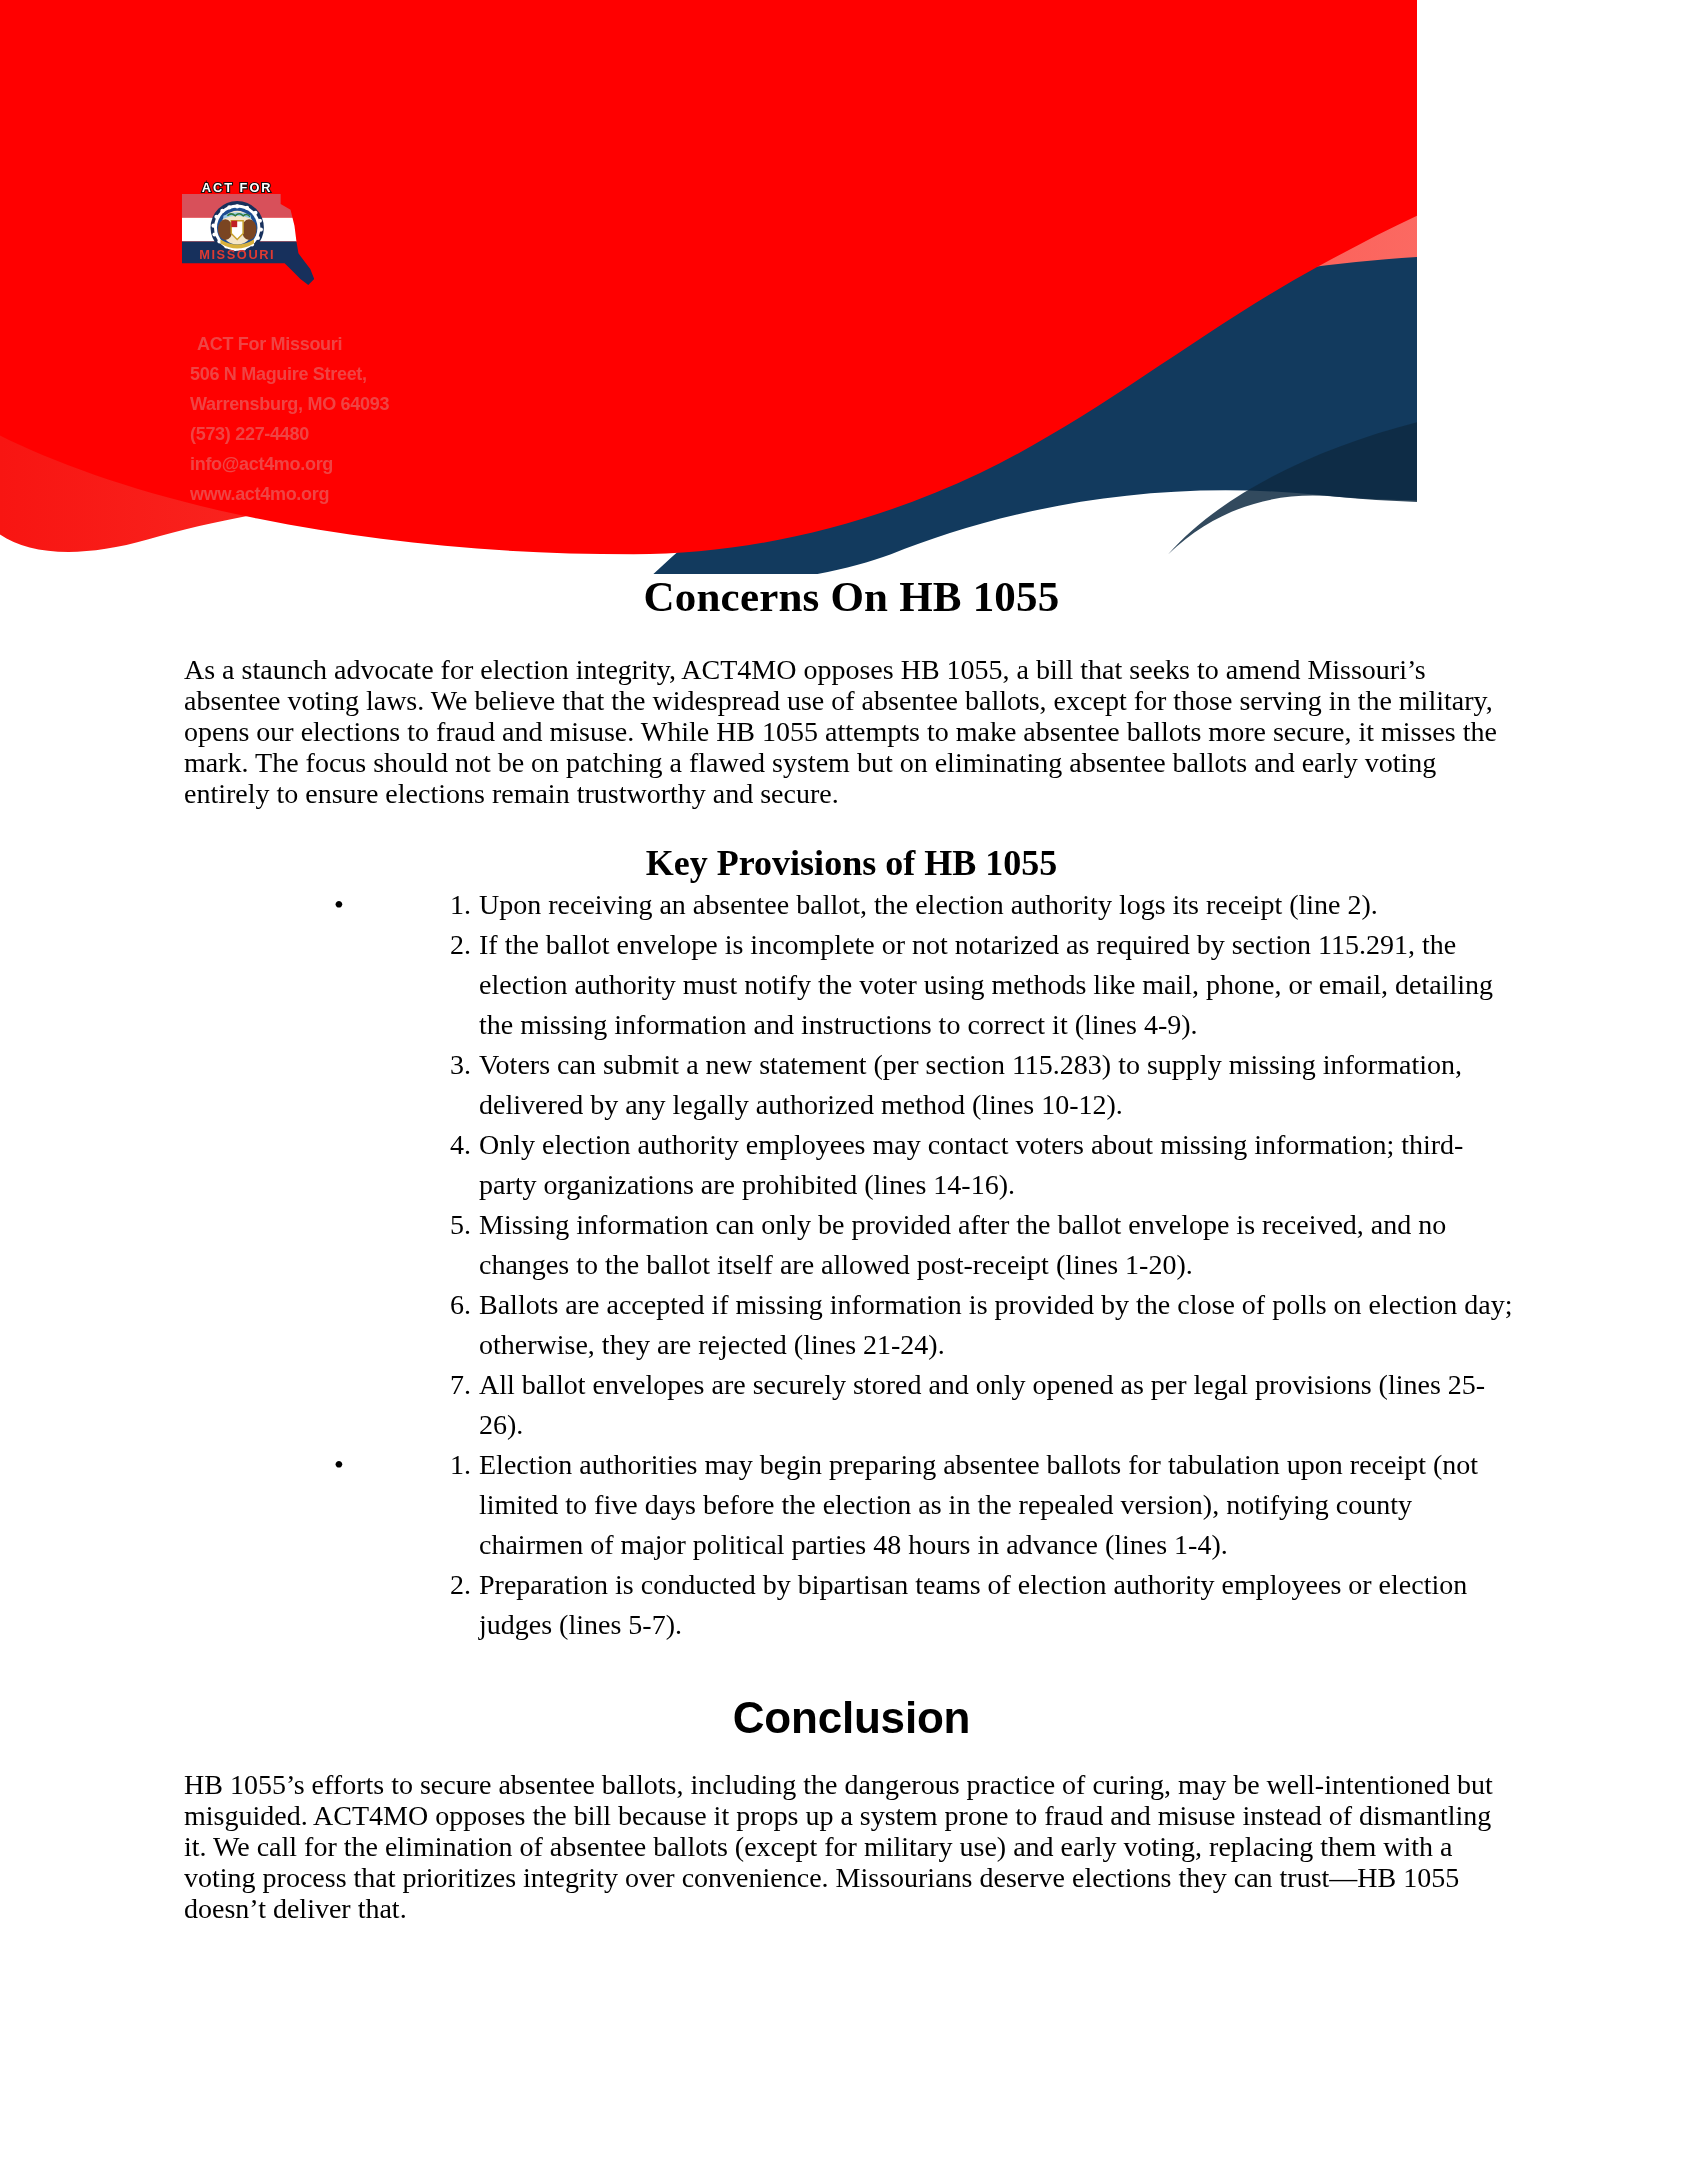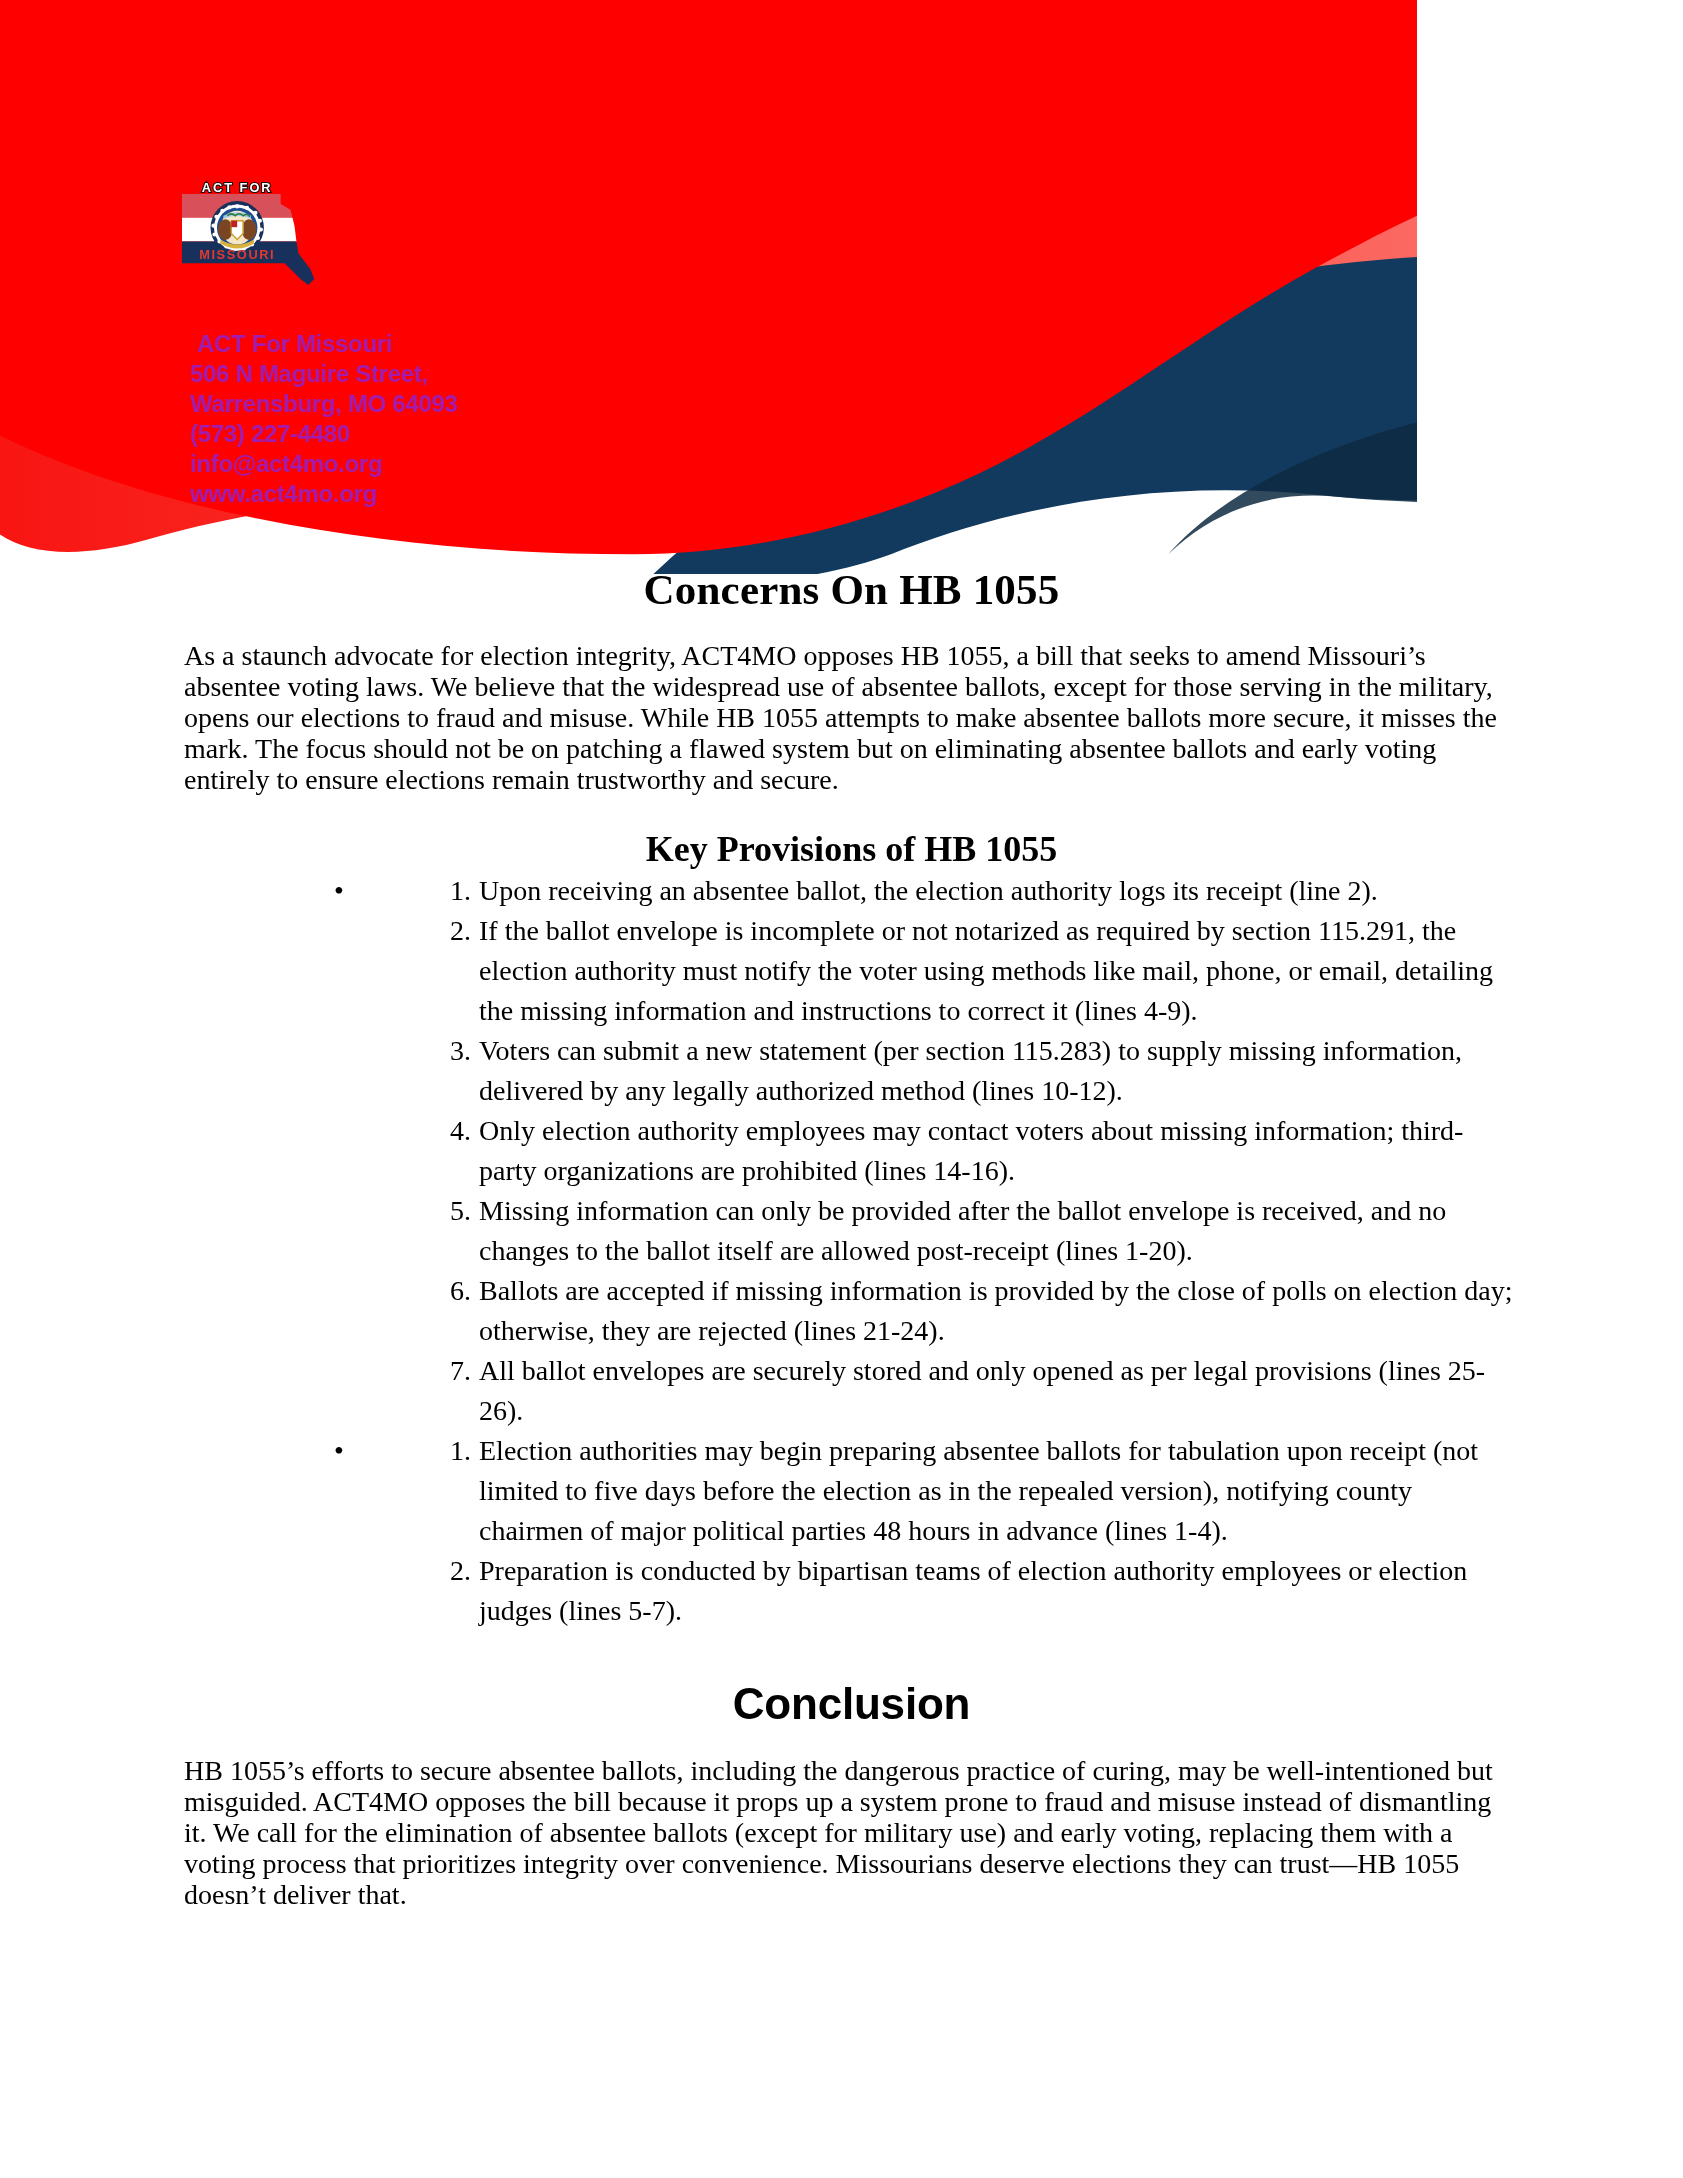--- a/index.html
+++ b/index.html
@@ -40,24 +40,24 @@
     width: 158px;
     height: 117px;
   }
   #org-logo svg { display: block; width: 158px; height: 117px; }
 
   
   #contact-block {
     position: absolute;
     left: 190px;
     top: 329px;
-    color: #a21caf;
+    color: #ef4444;
     font-family: "Liberation Sans", "DejaVu Sans", sans-serif;
     font-weight: 700;
-    font-size: 24px;
+    font-size: 18px;
     line-height: 30px;
     letter-spacing: -0.3px;
     white-space: nowrap;
   }
   #contact-block .contact-line { display: block; }
   #contact-block .contact-line.org-name { padding-left: 7px; }
 
   
   #doc-body {
     position: absolute;
@@ -72,21 +72,21 @@
     padding-left: 97px;
     padding-right: 77px;
     box-sizing: border-box;
   }
 
   h1.doc-title {
     font-family: "Liberation Serif", "DejaVu Serif", serif;
     font-weight: 700;
     font-size: 43px;
     text-align: center;
-    margin: 0;
+    margin: 7px;
     padding: 30px 0 0 0;
     line-height: 1.15;
     letter-spacing: 0.2px;
   }
 
   h2.section-heading {
     font-family: "Liberation Serif", "DejaVu Serif", serif;
     font-weight: 700;
     font-size: 36px;
     text-align: center;

